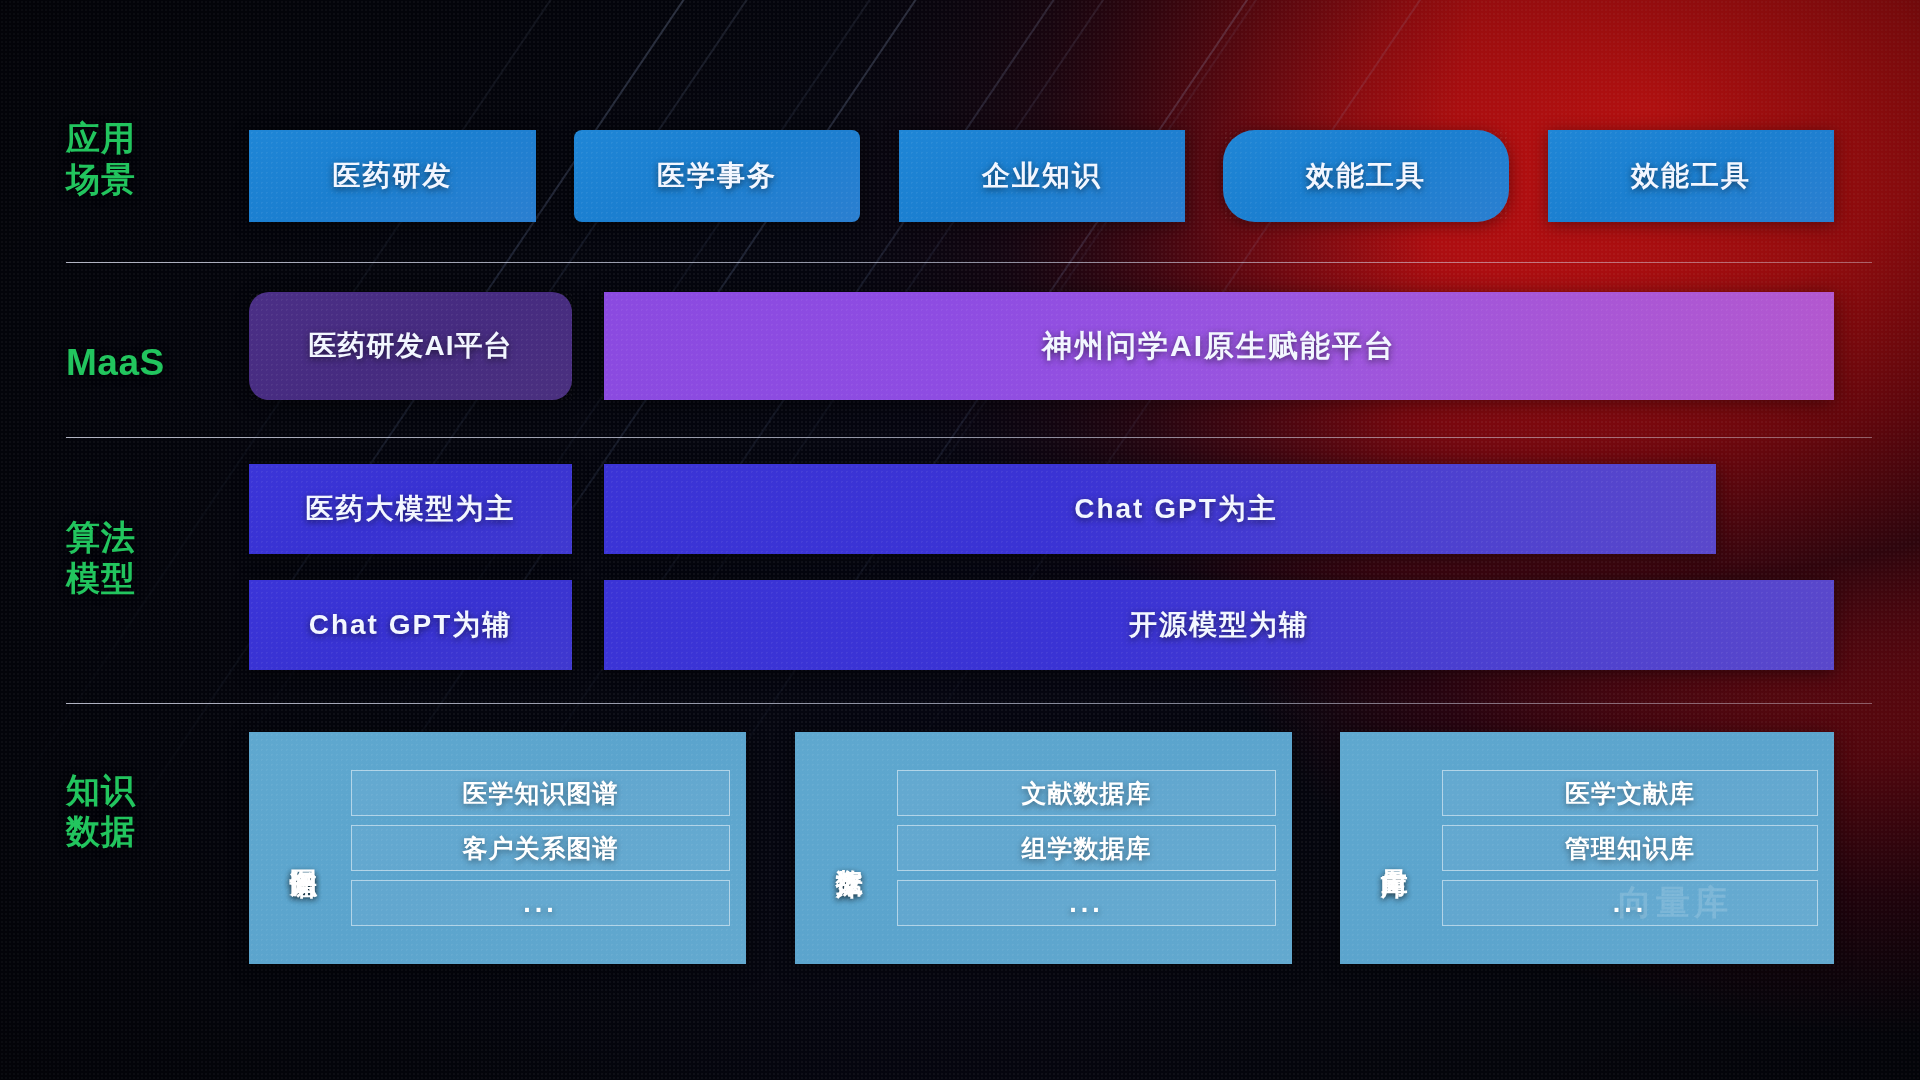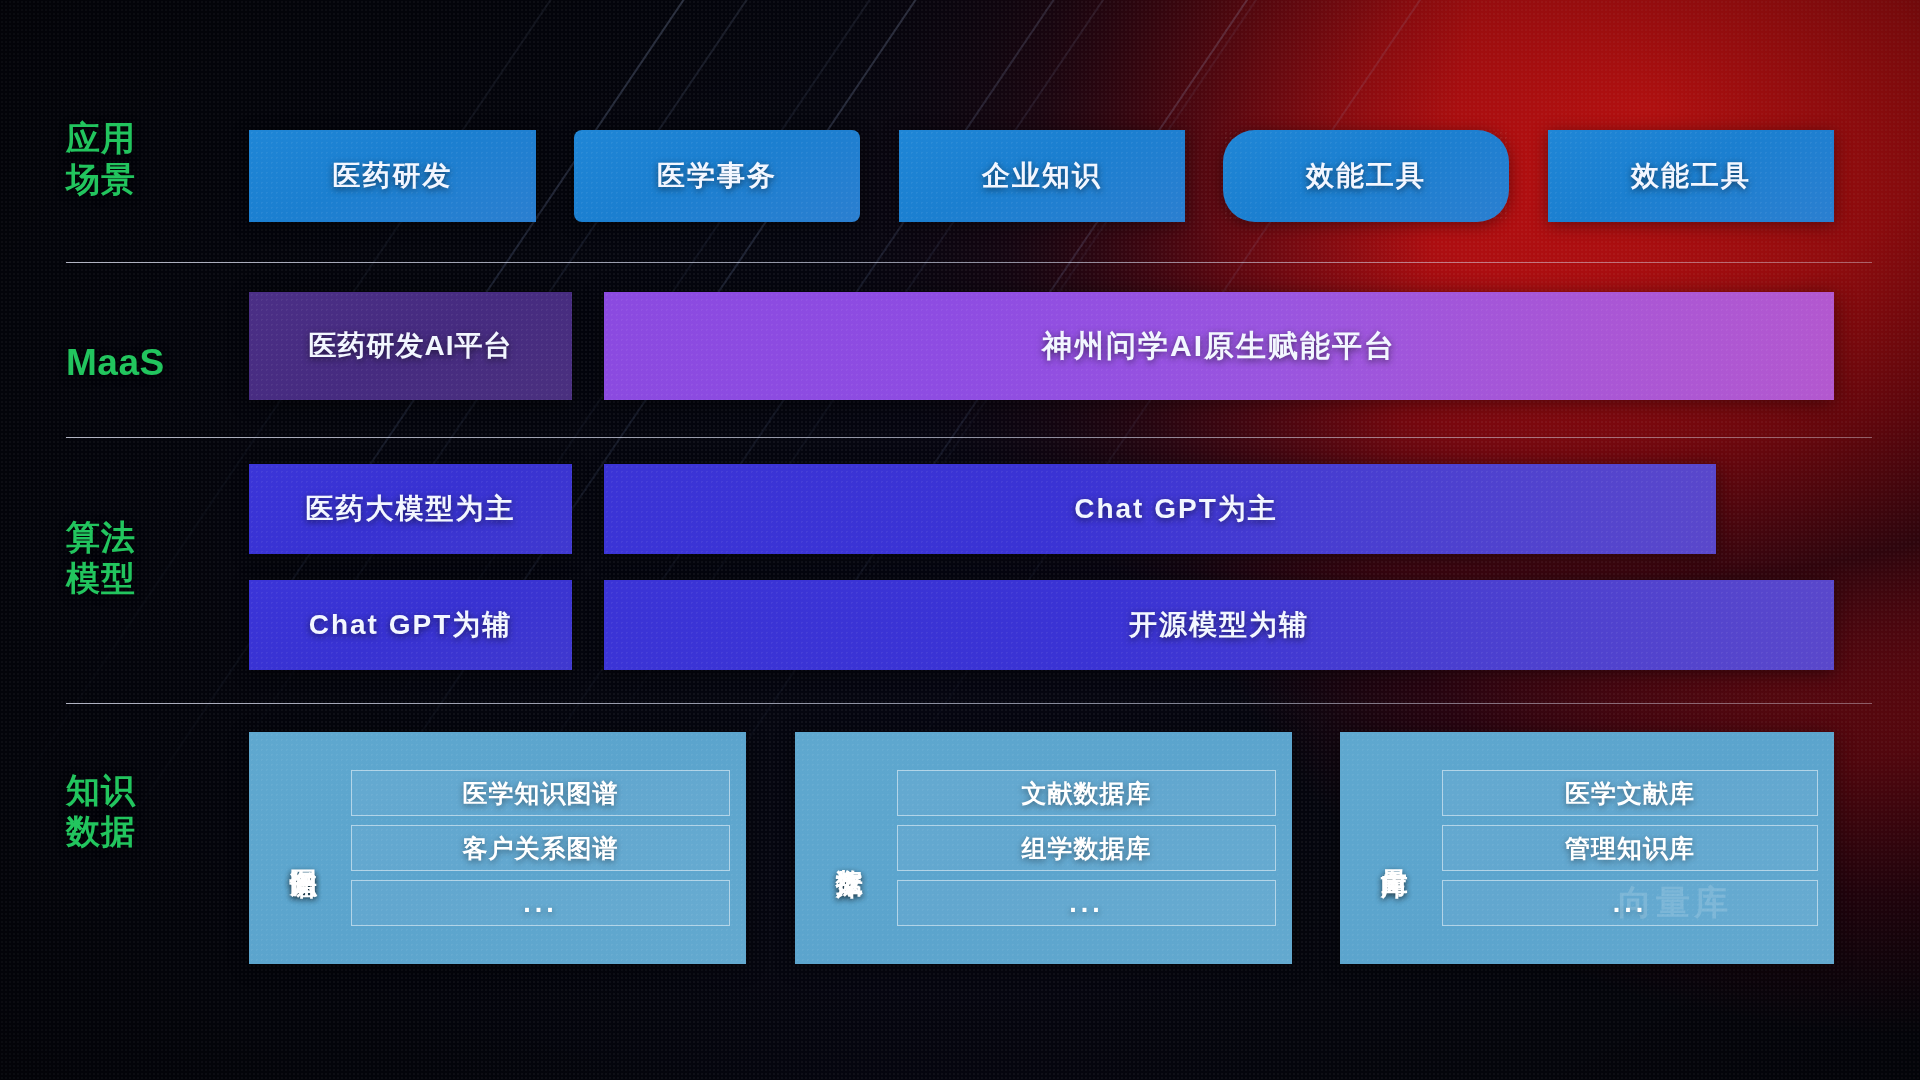--- a/index.html
+++ b/index.html
@@ -181,21 +181,21 @@
     <div class="dots-ovl"></div>
     <span>效能工具</span>
   </div>
 
   <div class="row-divider" style="top:262px;"></div>
 
   <div class="row-label latin" style="top:340px;">
     <div>MaaS</div>
   </div>
 
-  <div class="cellbox maas-left" style="left:249px; top:292px; width:323px;">
+  <div class="cellbox maas-left" style="left:249px; top:292px; width:323px;border-radius:20px;">
     <div class="dots-ovl"></div>
     <span>医药研发AI平台</span>
   </div>
   <div class="cellbox maas-right" style="left:604px; top:292px; width:1230px;">
     <div class="dots-ovl"></div>
     <span>神州问学AI原生赋能平台</span>
   </div>
 
   <div class="row-divider" style="top:437px;"></div>
 

